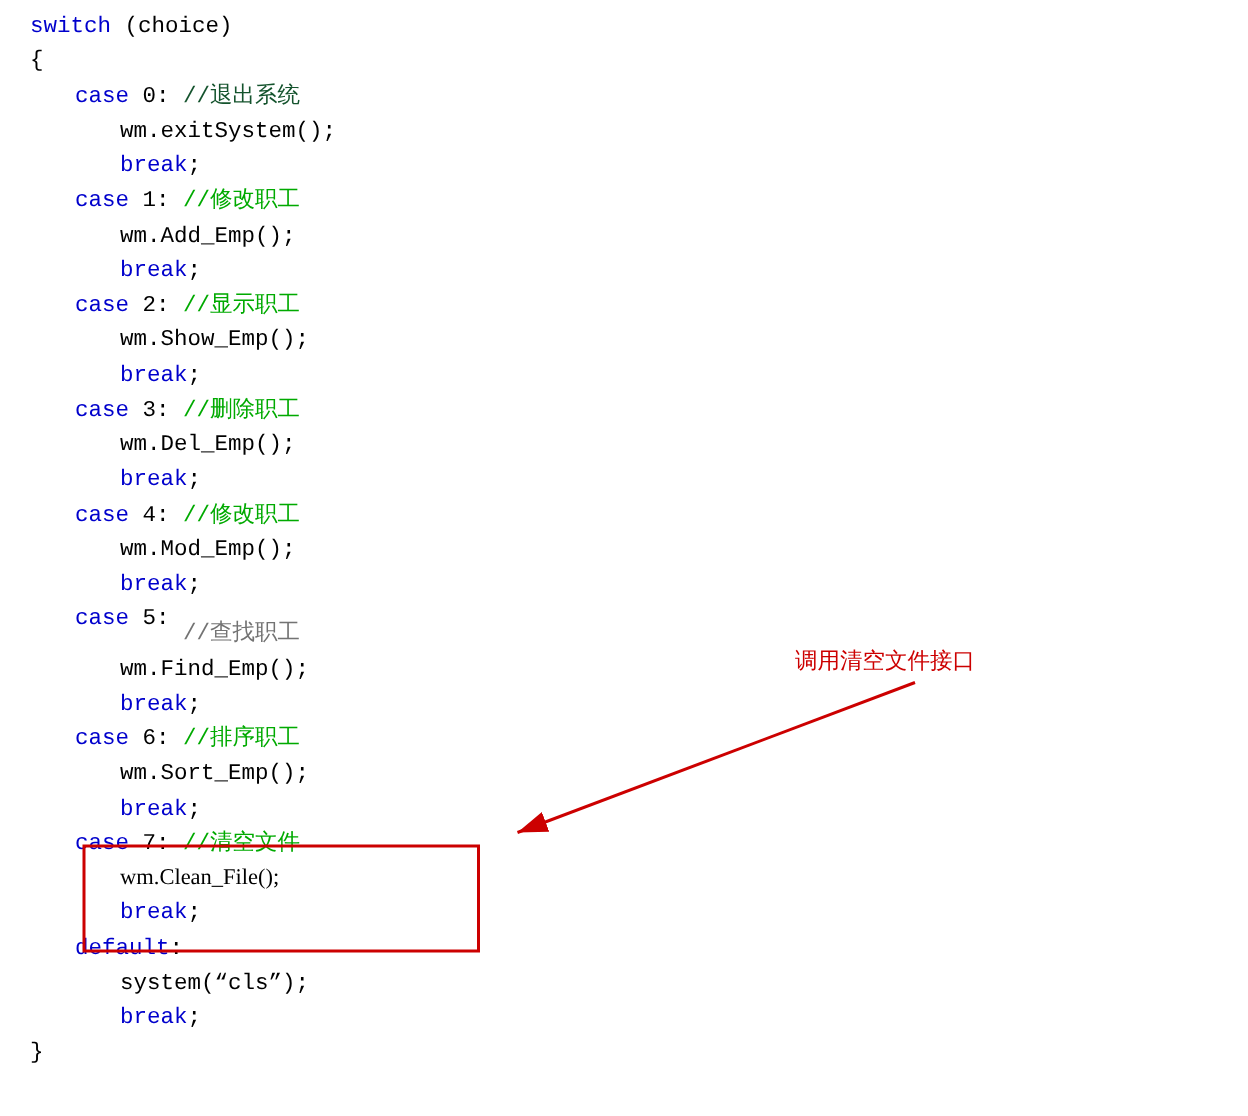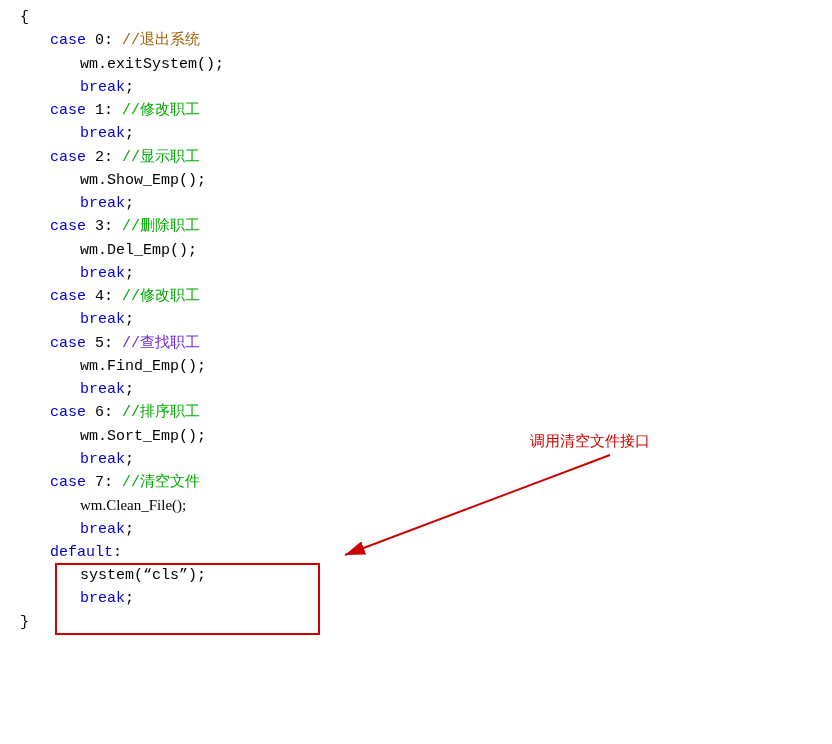--- a/index.html
+++ b/index.html
@@ -42,35 +42,38 @@
 
     .arrow-svg {
       position: absolute;
       pointer-events: none;
     }
   </style>
 </head>
 <body>
 
 <div class="code-container" id="codeContainer">
+<div class="line" style="padding-left: 0px;"><span style="color: rgb(0, 0, 204);">switch</span><span style="color: rgb(0, 0, 0);"> (choice)</span></div>
     <div class="line" style="padding-left: 0px;"><span style="color: rgb(0, 0, 0);">{</span></div>
-    <div class="line" style="padding-left: 30px;"><span style="color: rgb(0, 0, 204);">case</span><span style="color: rgb(0, 0, 0);"> 0: </span><span style="color: #a16207;">//退出系统</span></div>
+    <div class="line" style="padding-left: 30px;"><span style="color: rgb(0, 0, 204);">case</span><span style="color: rgb(0, 0, 0);"> 0: </span><span style="color: #14532d;">//退出系统</span></div>
     <div class="line" style="padding-left: 60px; align-items: center;"><span style="color: rgb(0, 0, 0);">wm.exitSystem();</span></div>
     <div class="line" style="padding-left: 60px;"><span style="color: rgb(0, 0, 204);">break</span><span style="color: rgb(0, 0, 0);">;</span></div>
     <div class="line" style="padding-left: 30px;"><span style="color: rgb(0, 0, 204);">case</span><span style="color: rgb(0, 0, 0);"> 1: </span><span style="color: rgb(0, 170, 0);">//修改职工</span></div>
+    <div class="line" style="padding-left: 60px;"><span style="color: rgb(0, 0, 0);">wm.Add_Emp();</span></div>
     <div class="line" style="padding-left: 60px;"><span style="color: rgb(0, 0, 204);">break</span><span style="color: rgb(0, 0, 0);">;</span></div>
     <div class="line" style="padding-left: 30px;"><span style="color: rgb(0, 0, 204);">case</span><span style="color: rgb(0, 0, 0);"> 2: </span><span style="color: rgb(0, 170, 0);">//显示职工</span></div>
     <div class="line" style="padding-left: 60px;"><span style="color: rgb(0, 0, 0);">wm.Show_Emp();</span></div>
     <div class="line" style="padding-left: 60px;"><span style="color: rgb(0, 0, 204);">break</span><span style="color: rgb(0, 0, 0);">;</span></div>
     <div class="line" style="padding-left: 30px;"><span style="color: rgb(0, 0, 204);">case</span><span style="color: rgb(0, 0, 0);"> 3: </span><span style="color: rgb(0, 170, 0);">//删除职工</span></div>
     <div class="line" style="padding-left: 60px;"><span style="color: rgb(0, 0, 0);">wm.Del_Emp();</span></div>
     <div class="line" style="padding-left: 60px;"><span style="color: rgb(0, 0, 204);">break</span><span style="color: rgb(0, 0, 0);">;</span></div>
     <div class="line" style="padding-left: 30px;"><span style="color: rgb(0, 0, 204);">case</span><span style="color: rgb(0, 0, 0);"> 4: </span><span style="color: rgb(0, 170, 0);">//修改职工</span></div>
+    <div class="line" style="padding-left: 60px;"><span style="color: rgb(0, 0, 0);">wm.Mod_Emp();</span></div>
     <div class="line" style="padding-left: 60px;"><span style="color: rgb(0, 0, 204);">break</span><span style="color: rgb(0, 0, 0);">;</span></div>
-    <div class="line" style="padding-left: 30px;"><span style="color: rgb(0, 0, 204);">case</span><span style="color: rgb(0, 0, 0);"> 5: </span><span style="color: #6d28d9;">//查找职工</span></div>
+    <div class="line" style="padding-left: 30px;"><span style="color: rgb(0, 0, 204);">case</span><span style="color: rgb(0, 0, 0);"> 5: </span><span style="color: #737373; margin-top: 10px;">//查找职工</span></div>
     <div class="line" style="padding-left: 60px;"><span style="color: rgb(0, 0, 0);">wm.Find_Emp();</span></div>
     <div class="line" style="padding-left: 60px;"><span style="color: rgb(0, 0, 204);">break</span><span style="color: rgb(0, 0, 0);">;</span></div>
     <div class="line" style="padding-left: 30px;"><span style="color: rgb(0, 0, 204);">case</span><span style="color: rgb(0, 0, 0);"> 6: </span><span style="color: rgb(0, 170, 0); text-align: right;">//排序职工</span></div>
     <div class="line" style="padding-left: 60px;"><span style="color: rgb(0, 0, 0);">wm.Sort_Emp();</span></div>
     <div class="line" style="padding-left: 60px;"><span style="color: rgb(0, 0, 204);">break</span><span style="color: rgb(0, 0, 0);">;</span></div>
     <div class="line" style="padding-left: 30px;"><span style="color: rgb(0, 0, 204);">case</span><span style="color: rgb(0, 0, 0);"> 7: </span><span style="color: rgb(0, 170, 0);">//清空文件</span></div>
     <div class="line" style="padding-left: 60px;"><span style="color: rgb(0, 0, 0); font-family: Liberation Serif, serif;">wm.Clean_File();</span></div>
     <div class="line" style="padding-left: 60px;"><span style="color: rgb(0, 0, 204);">break</span><span style="color: rgb(0, 0, 0);">;</span></div>
     <div class="line" style="padding-left: 30px; text-align: center;"><span style="color: rgb(0, 0, 204);">default</span><span style="color: rgb(0, 0, 0);">:</span></div>
     <div class="line" style="padding-left: 60px;"><span style="color: rgb(0, 0, 0);">system(</span><span style="color: rgb(0, 0, 0);">“cls”</span><span style="color: rgb(0, 0, 0);">);</span></div>

